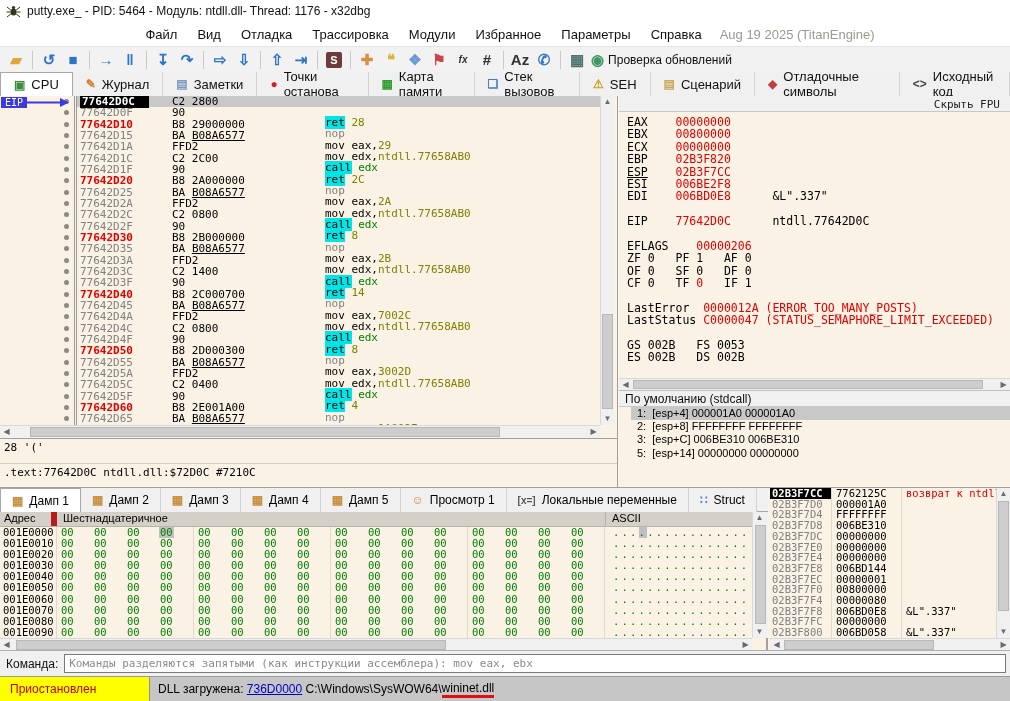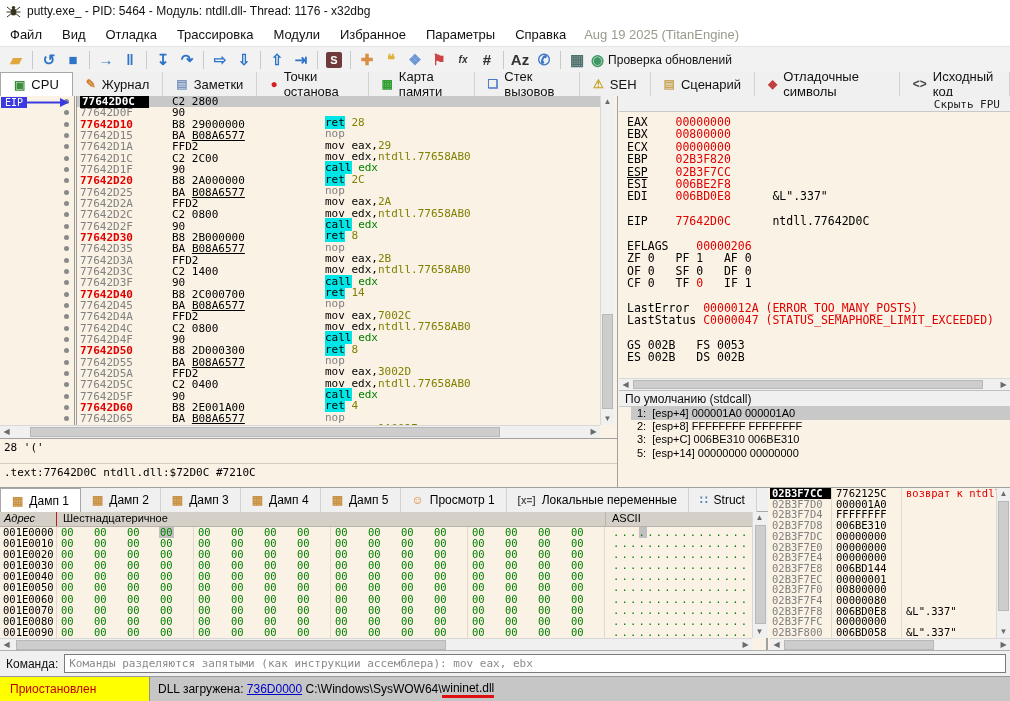--- a/index.html
+++ b/index.html
@@ -4,21 +4,21 @@
 <style>
   * { margin:0; padding:0; box-sizing:border-box; }
   html,body { background:#ffffff; }
   .app { position:relative; width:1010px; height:701px; overflow:hidden;
          font-family:"Liberation Sans", sans-serif; background:#404040; }
 
   
   .titlebar { position:absolute; left:0; top:0; width:1010px; height:22px; background:#ffffff;
               display:flex; align-items:center; gap:6px; padding-left:6px; font-size:12px; color:#111; }
   .menubar { position:absolute; left:0; top:22px; width:1010px; height:24px; background:#ffffff;
-             display:flex; align-items:center; font-size:13px; color:#111; }
+             display:flex; align-items:center; font-size:13px; color:#111;justify-content:center; }
   .menu-item { padding:0 10px; height:100%; display:flex; align-items:center; cursor:default; }
   .build-info { color:#9a9a8e; padding-left:8px; }
   .toolbar { position:absolute; left:0; top:46px; width:1010px; height:26px; background:#f2f2f2;
              border-top:1px solid #e4e4e4; display:flex; align-items:center; padding-left:4px; }
   .tb-btn { height:22px; min-width:24px; display:flex; align-items:center; justify-content:center; gap:4px; padding:0 2px; }
   .tb-glyph { font-size:15px; font-weight:bold; line-height:20px; }
   .tb-glyph.sq { background:#6e3a3a; width:16px; height:16px; font-size:11px; text-align:center; line-height:16px; border-radius:2px; }
   .tb-glyph.it { font-style:italic; font-weight:bold; font-size:10px; }
   .tb-label { font-size:12px; color:#111; }
   .tb-sep { width:1px; height:18px; background:#c9c9c9; margin:0 4px; }
@@ -83,21 +83,21 @@
 
   
   .bottom { position:absolute; left:0; top:487px; width:1010px; height:163px; background:#faf2e4; border-top:1px solid #a0a0a0; }
   .dump-pane { position:absolute; left:0; top:0; width:768px; height:163px; border-right:2px solid #a0a0a0; }
   .dump-tabs { position:absolute; left:0; top:0; width:768px; height:24px; background:#f0f0f0; border-bottom:1px solid #a8a8a8;
                display:flex; font-size:12px; }
   .dump-tabs .tab { padding:0 11px; height:24px; }
   .dump-tabs .tab.active { height:25px; }
   .dump-header { position:absolute; left:0; top:24px; width:768px; height:15px; background:#d4d0c8; border-bottom:1px solid #b8b4ac;
                  display:flex; font-size:11px; color:#000; }
-  .dh-addr { width:57px; padding-left:4px; border-right:1px solid #b91c1c;font-style:italic; }
+  .dh-addr { width:57px; padding-left:4px; border-right:6px solid #b91c1c; }
   .dh-hex { width:549px; padding-left:6px; border-right:1px solid #b8b4ac; }
   .dh-ascii { flex:1; padding-left:6px; }
   .dump-rows { position:absolute; left:0; top:39px; width:752px; height:111px; overflow:hidden;
                font-family:"DejaVu Sans Mono",monospace; font-size:10.5px; }
   .dump-row { display:flex; height:11.1px; line-height:11.2px; white-space:pre; }
   .d-addr { width:57px; flex:none; padding-left:3px; color:#000; border-right:1px solid #e2d9c8; }
   .d-hex { width:549px; flex:none; display:flex; }
   .d-g { width:137px; flex:none; display:flex; border-right:1px solid #e2d9c8; padding-left:3px; }
   .d-b { width:33px; flex:none; color:#008000; }
   .d-b span { padding:0 1px; }

